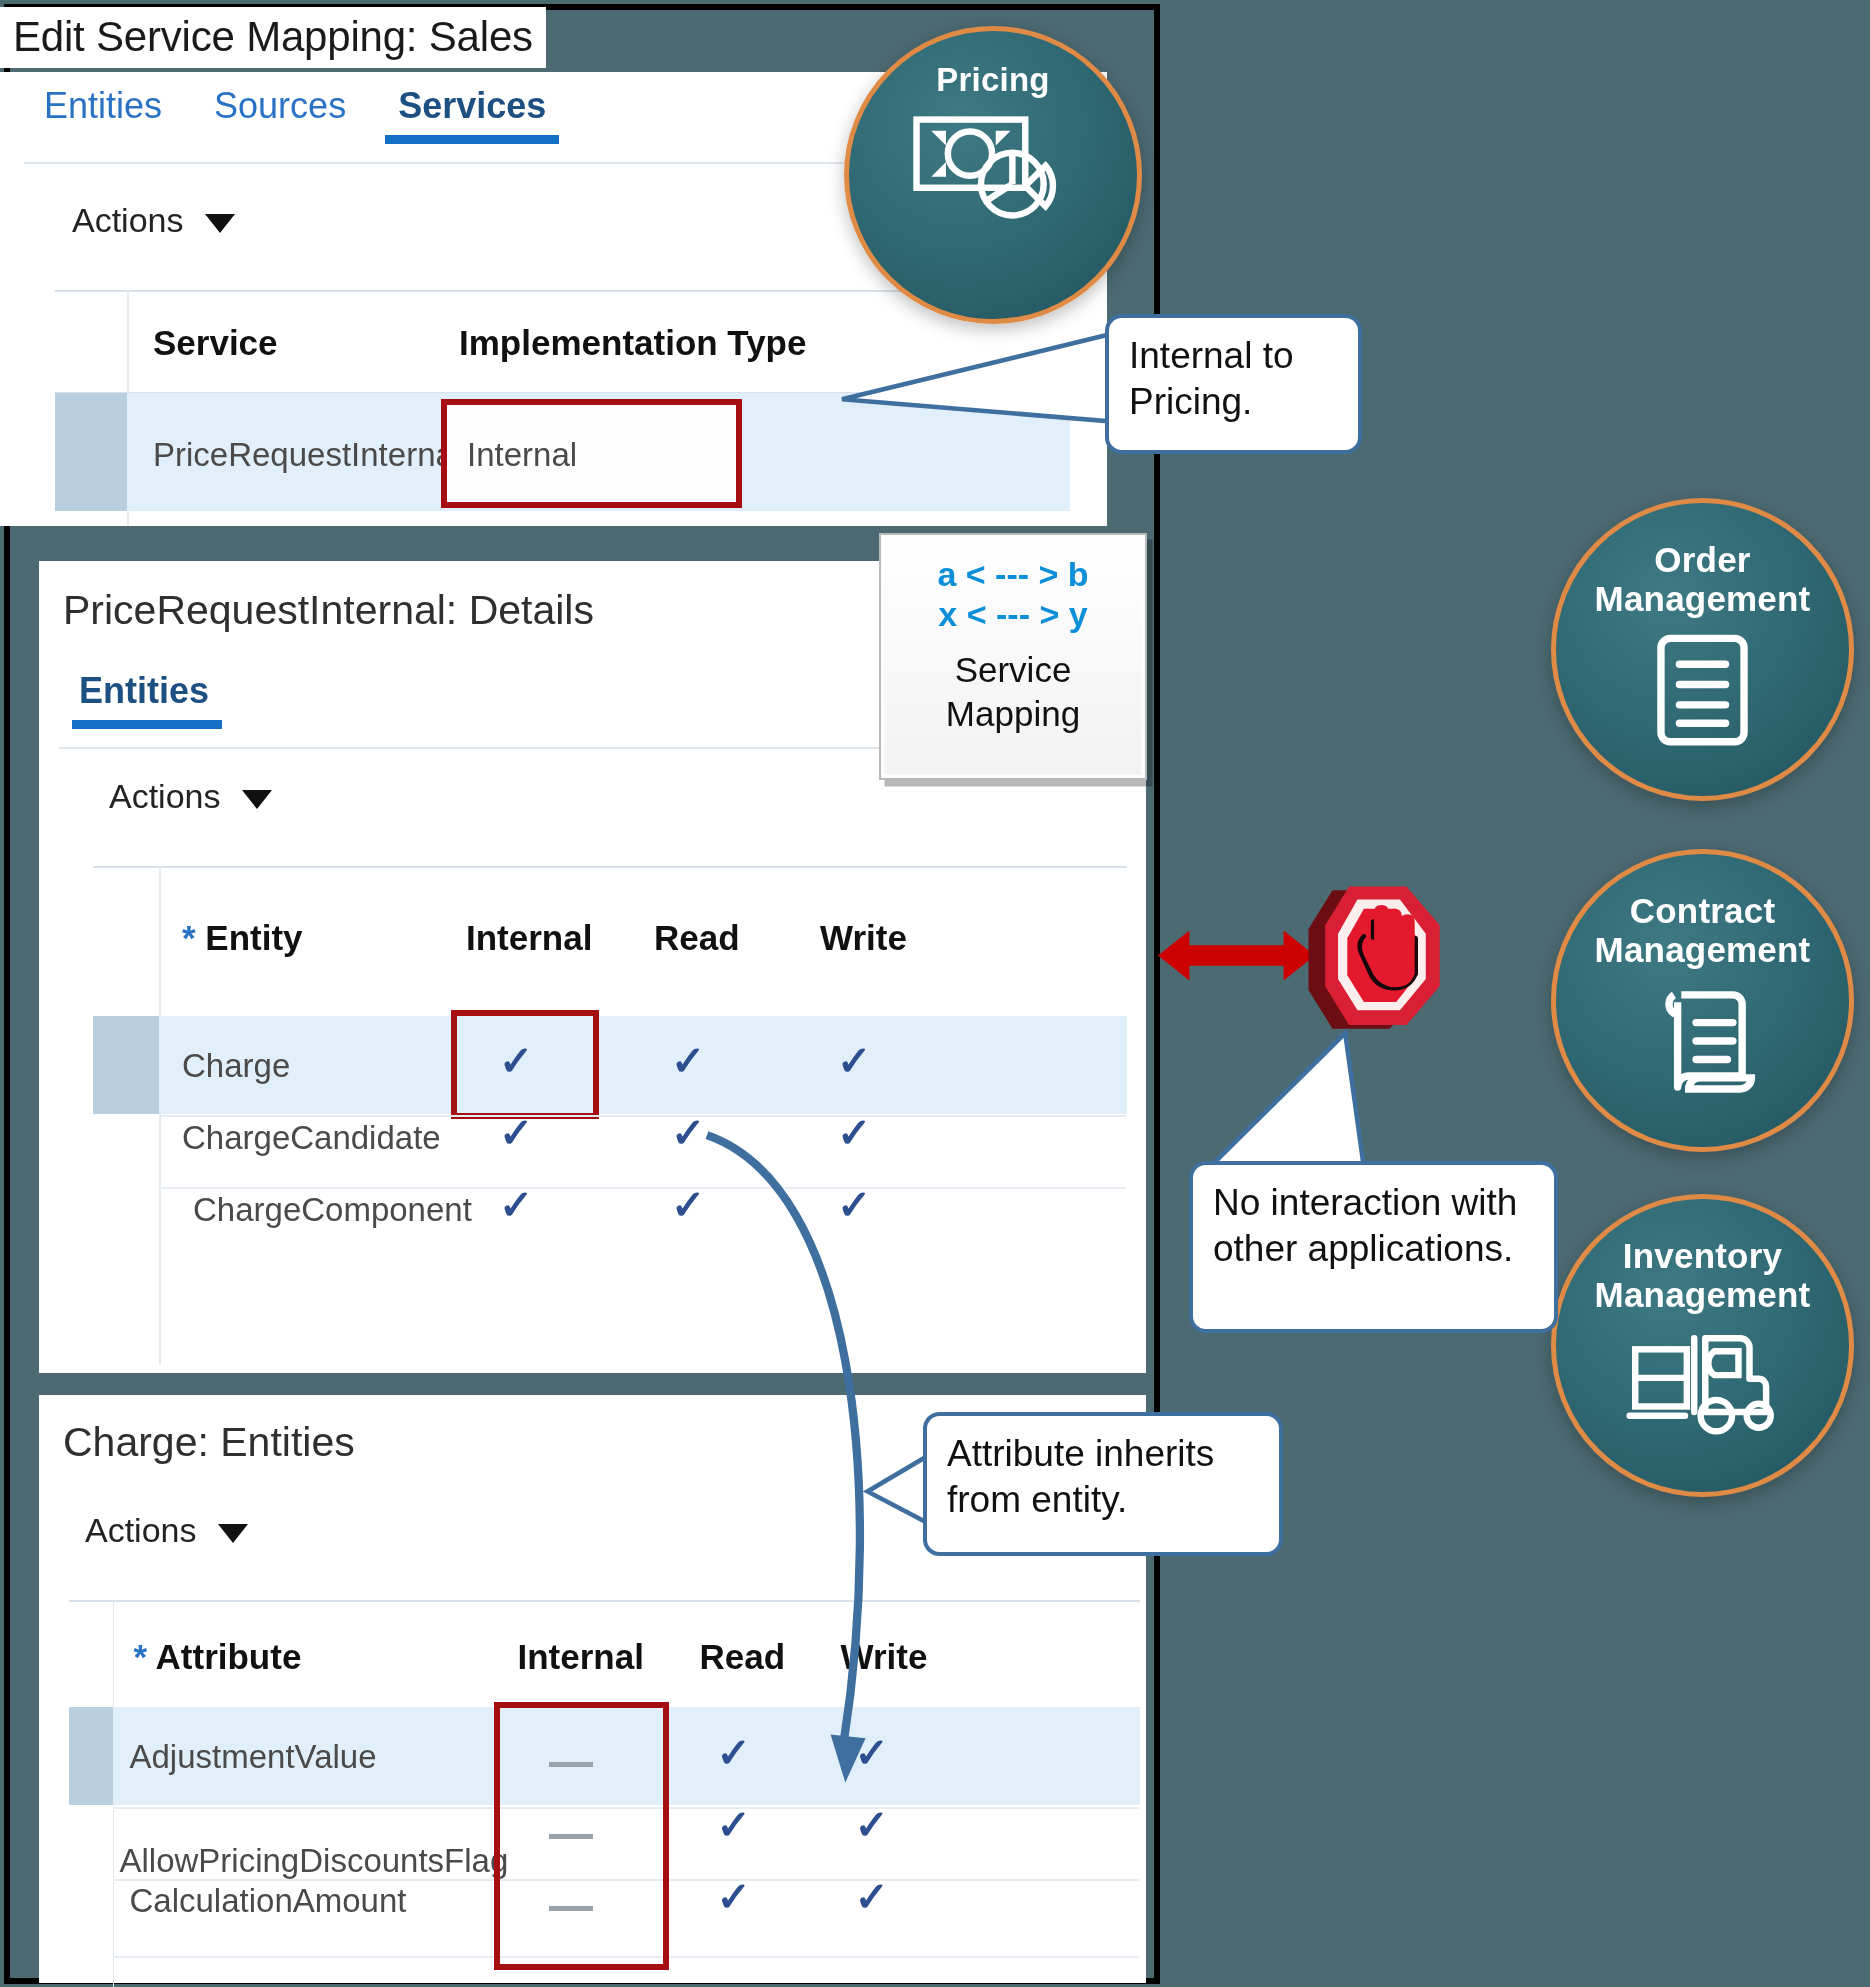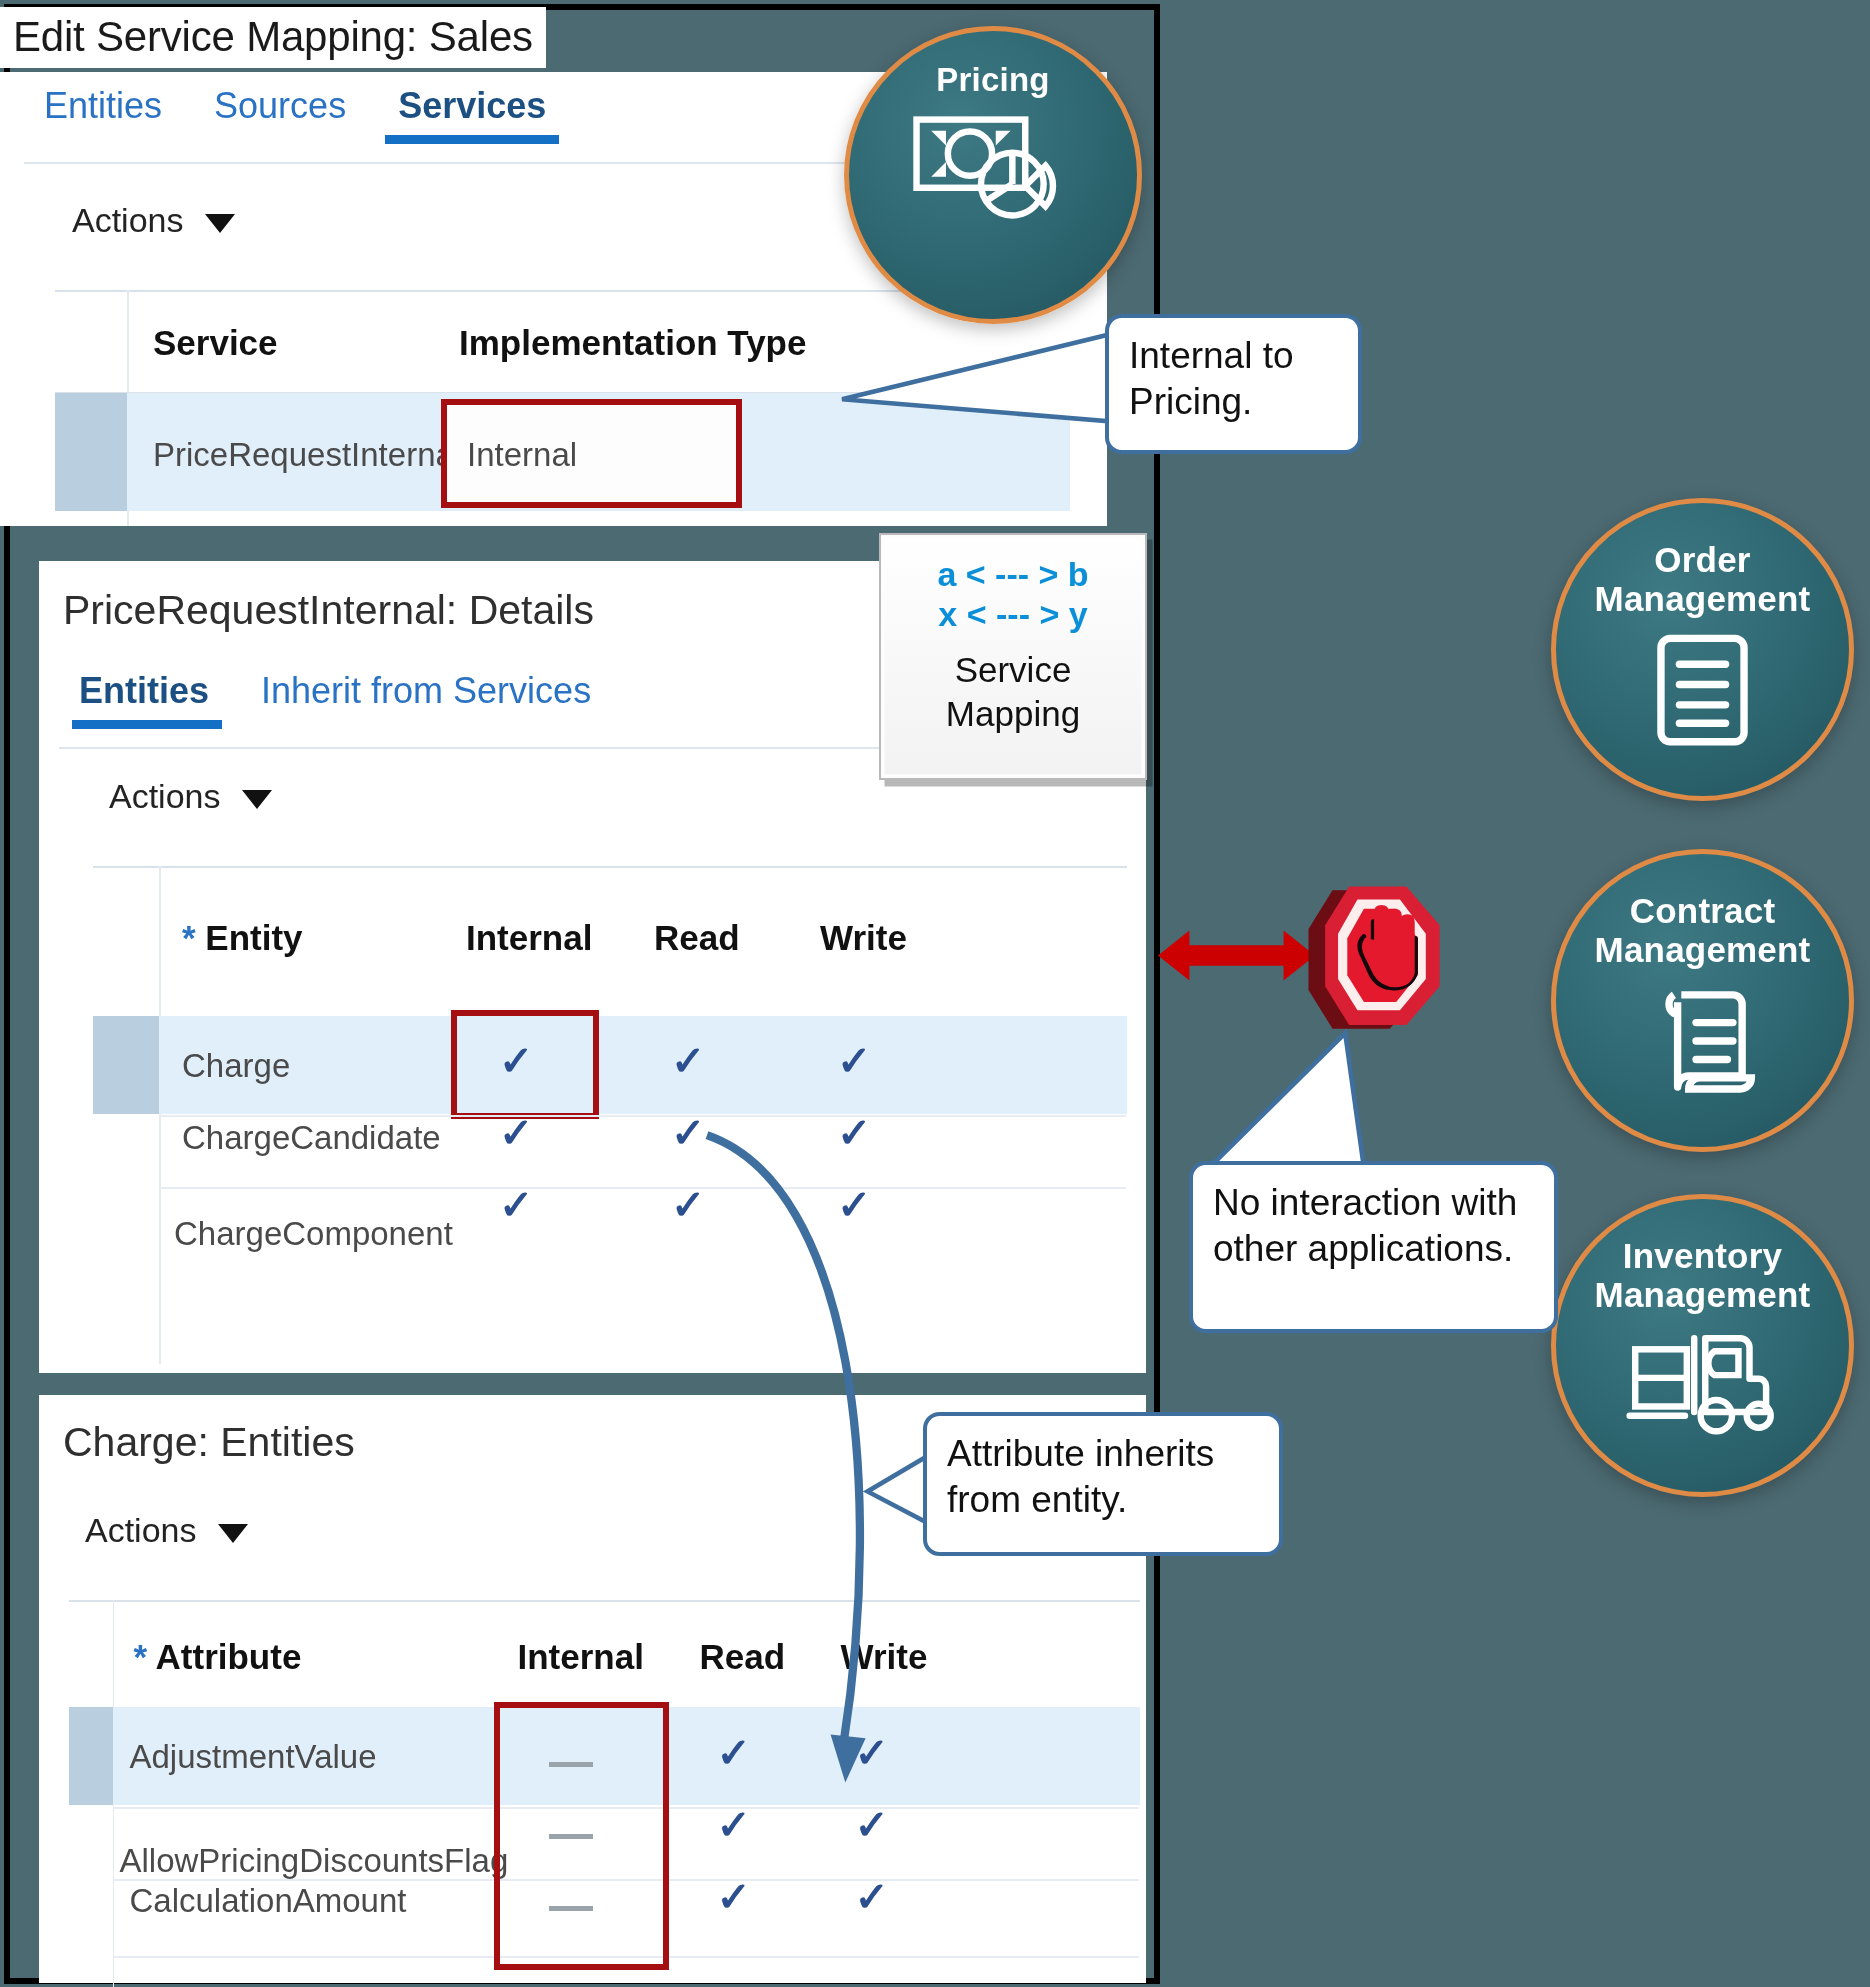--- a/index.html
+++ b/index.html
@@ -177,21 +177,20 @@
         <div class="cell" style="left:412px;top:146px;z-index:3;">Internal</div>
       </div>
     </div>
   </div>
 
   <div class="panel" id="panel2">
     <div class="p-title" style="left:24px;top:26px;">PriceRequestInternal: Details</div>
 
     <div class="tabbar" style="left:20px;top:109px;">
       <div class="tab first active">Entities</div>
-      <div class="tab">Inherit from Services</div>
     </div>
     <div style="position:absolute;left:20px;top:186px;width:1061px;height:1.8px;background:#dfe6ec;"></div>
 
     <div class="actions-row" style="left:70px;top:216px;">
       <span class="actions-label">Actions</span>
       <span class="caret"></span>
     </div>
 
     <div class="grid" style="left:54px;top:305px;width:1034px;height:498px;">
       <div class="hrule" style="top:0;"></div>
@@ -215,21 +214,21 @@
 
       <div class="rowline" style="left:66px;top:249px;width:967px;"></div>
 
       <div class="cell" style="left:89px;top:253px;">ChargeCandidate</div>
       <div class="check" style="left:406px;top:247px;">✓</div>
       <div class="check" style="left:578px;top:247px;">✓</div>
       <div class="check" style="left:744px;top:247px;">✓</div>
 
       <div class="rowline" style="left:66px;top:321px;width:967px;"></div>
 
-      <div class="cell" style="left:81px;top:325px;margin-top:24px;">ChargeComponent</div>
+      <div class="cell" style="left:100px;top:325px;">ChargeComponent</div>
       <div class="check" style="left:406px;top:319px;">✓</div>
       <div class="check" style="left:578px;top:319px;">✓</div>
       <div class="check" style="left:744px;top:319px;">✓</div>
     </div>
   </div>
 
   <div class="panel" id="panel3">
     <div class="p-title" style="left:24px;top:24px;">Charge: Entities</div>
 
     <div class="actions-row" style="left:46px;top:116px;">

